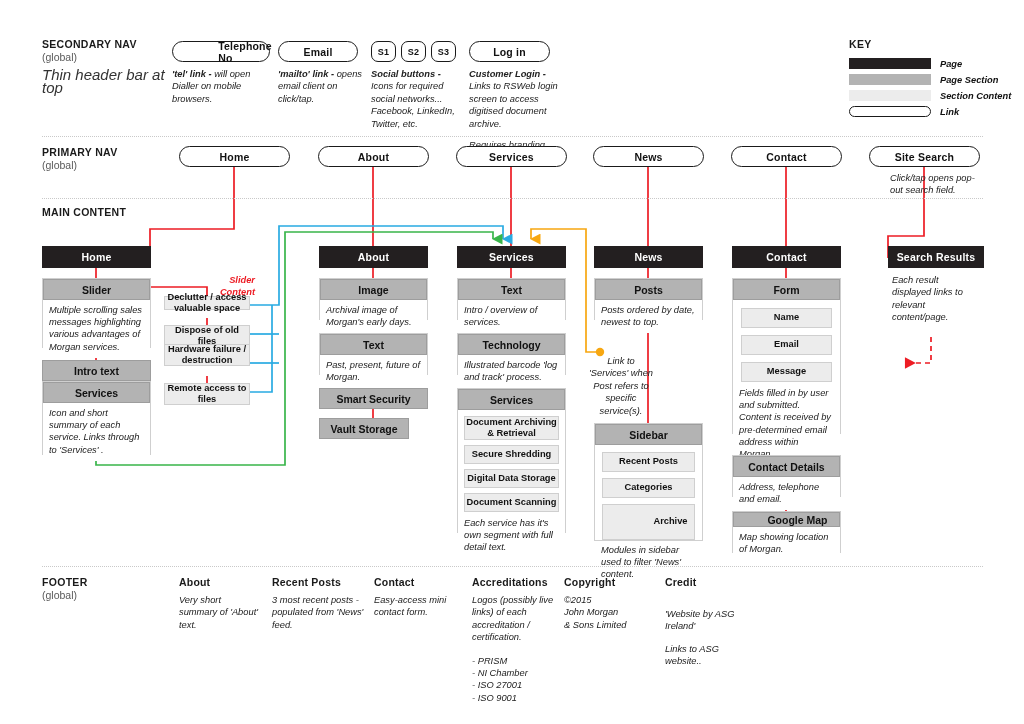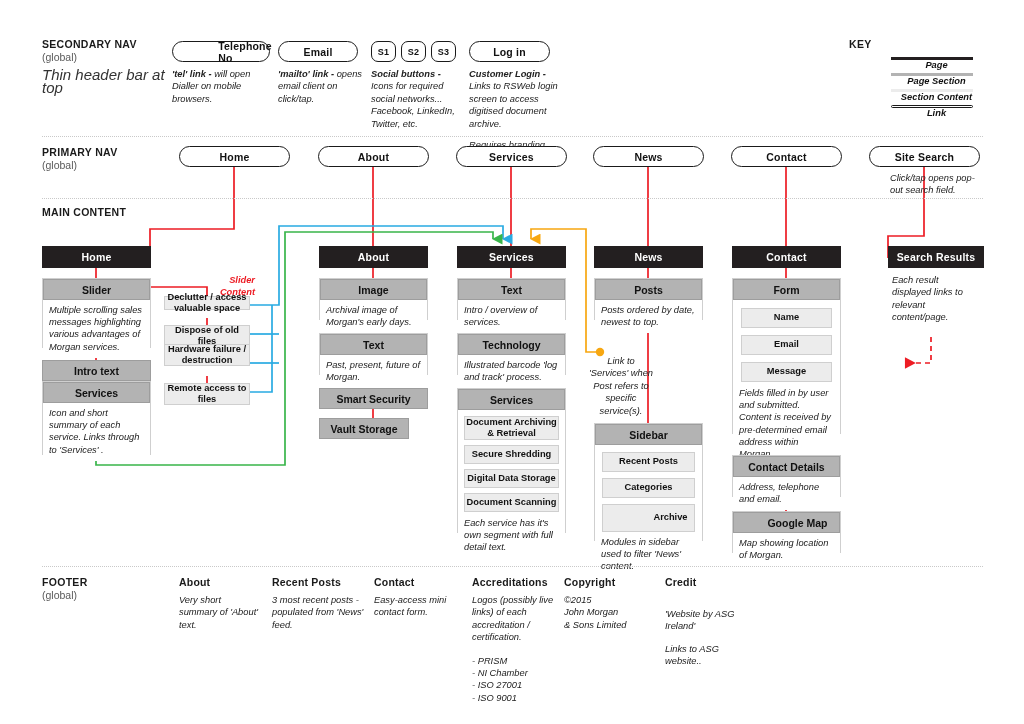--- a/index.html
+++ b/index.html
@@ -28,21 +28,21 @@
     font-size:10.5px;font-weight:bold;letter-spacing:.2px;color:#111;
   }
   .pill.sm{border-radius:7px;font-size:9px;}
 
   
   .ann{font-size:9.3px;font-style:italic;line-height:12.4px;color:#222;}
   .ann .lead{font-weight:bold;font-style:italic;}
 
   
   .key-h{font-size:10.5px;font-weight:bold;letter-spacing:.3px;}
-  .key-row{display:flex;align-items:center;height:13px;margin-bottom:3px;flex-direction:column;}
+  .key-row{display:flex;align-items:center;height:13px;margin-bottom:3px;}
   .key-sw{width:82px;height:11px;margin-right:9px;box-sizing:border-box;}
   .key-lbl{font-size:9.3px;font-style:italic;font-weight:bold;color:#111;}
 
   
   .bx{box-sizing:border-box;display:flex;align-items:center;justify-content:center;text-align:center;}
   .bx-page{background:#231f20;color:#fff;font-size:10.5px;font-weight:bold;letter-spacing:.2px;}
   .bx-sect{background:#b3b3b3;color:#111;font-size:10.5px;font-weight:bold;border:1px solid #9d9d9d;}
   .bx-cont{background:#ececec;color:#111;font-size:9.3px;font-weight:bold;border:1px solid #cfcfcf;line-height:11.5px;}
   .bx-desc{
     background:#fff;border:1px solid #cfcfcf;border-top:none;
@@ -354,21 +354,21 @@
       <div class="bx bx-sect" style="height:21px;width:107px;">
         <span>Sidebar</span>
       </div>
       <div style="padding:7px 7px 0 7px;">
         <div class="bx bx-cont" style="height:20px;margin-bottom:6px;">
           <span>Recent Posts</span>
         </div>
         <div class="bx bx-cont" style="height:20px;margin-bottom:6px;">
           <span>Categories</span>
         </div>
-        <div class="bx bx-cont" style="height:28px;margin-bottom:3px;padding-left:44px;">
+        <div class="bx bx-cont" style="height:36px;margin-bottom:3px;padding-left:44px;">
           <span>Archive</span>
         </div>
       </div>
       <div class="bx-desc" style="border:none;padding-top:1px;">Modules in sidebar used to filter 'News' content.</div>
     </div>
 
     <div class="abs bx bx-page" style="left:732px;top:246px;width:109px;height:22px;">
       <span>Contact</span>
     </div>
 
@@ -391,21 +391,21 @@
     </div>
 
     <div class="abs grp" style="left:732px;top:455px;width:109px;height:42px;">
       <div class="bx bx-sect" style="height:21px;width:107px;">
         <span>Contact Details</span>
       </div>
       <div class="bx-desc" style="width:107px;border:none;">Address, telephone and email.</div>
     </div>
 
     <div class="abs grp" style="left:732px;top:511px;width:109px;height:42px;">
-      <div class="bx bx-sect" style="height:21px;width:107px;padding-left:22px;">
+      <div class="bx bx-sect" style="height:15px;width:107px;padding-left:22px;">
         <span>Google Map</span>
       </div>
       <div class="bx-desc" style="width:107px;border:none;">Map showing location of Morgan.</div>
     </div>
 
     <div class="abs bx bx-page" style="left:888px;top:246px;width:96px;height:22px;">
       <span>Search Results</span>
     </div>
     <div class="abs ann" style="left:892px;top:274px;width:80px;">Each result displayed links to relevant content/page.</div>
 

